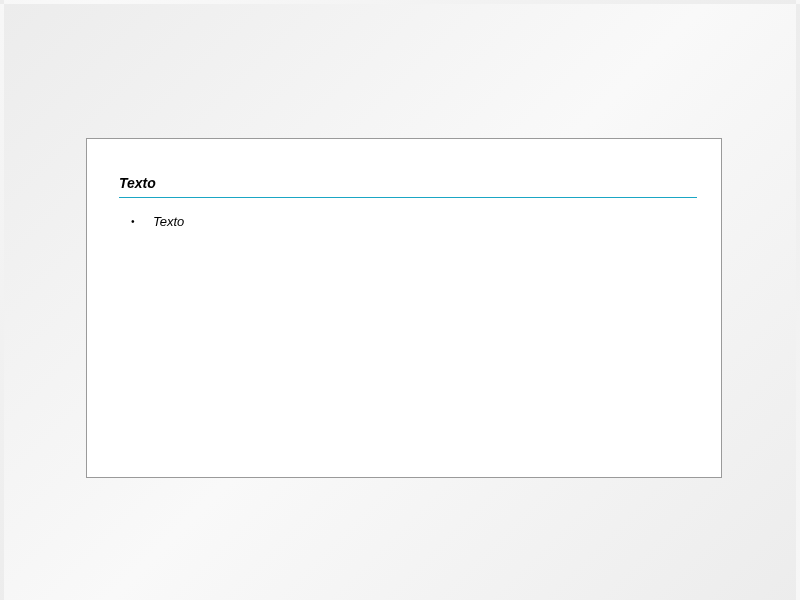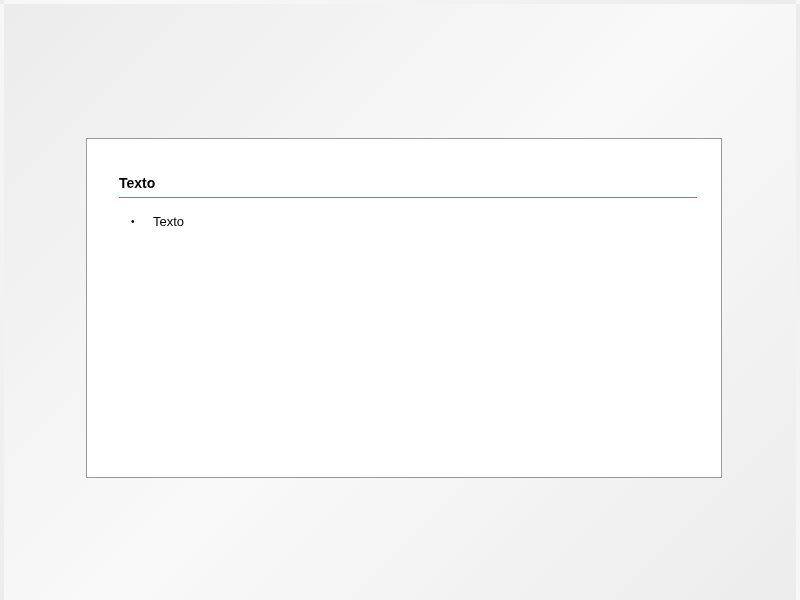--- a/index.html
+++ b/index.html
@@ -1,18 +1,19 @@
 <!DOCTYPE html>
 <html><head>
   <meta charset="utf-8">
   <style>
     * {
       margin: 4px;
       padding: 0;
       box-sizing: border-box;
+      font-style: italic;
     }
     body {
       width: 800px;
       height: 600px;
       background: linear-gradient(135deg, #ececec 0%, #f9f9f9 50%, #ececec 100%);
       font-family: Arial, Helvetica, sans-serif;
       overflow: hidden;
     }
     .slide {
       position: absolute;

